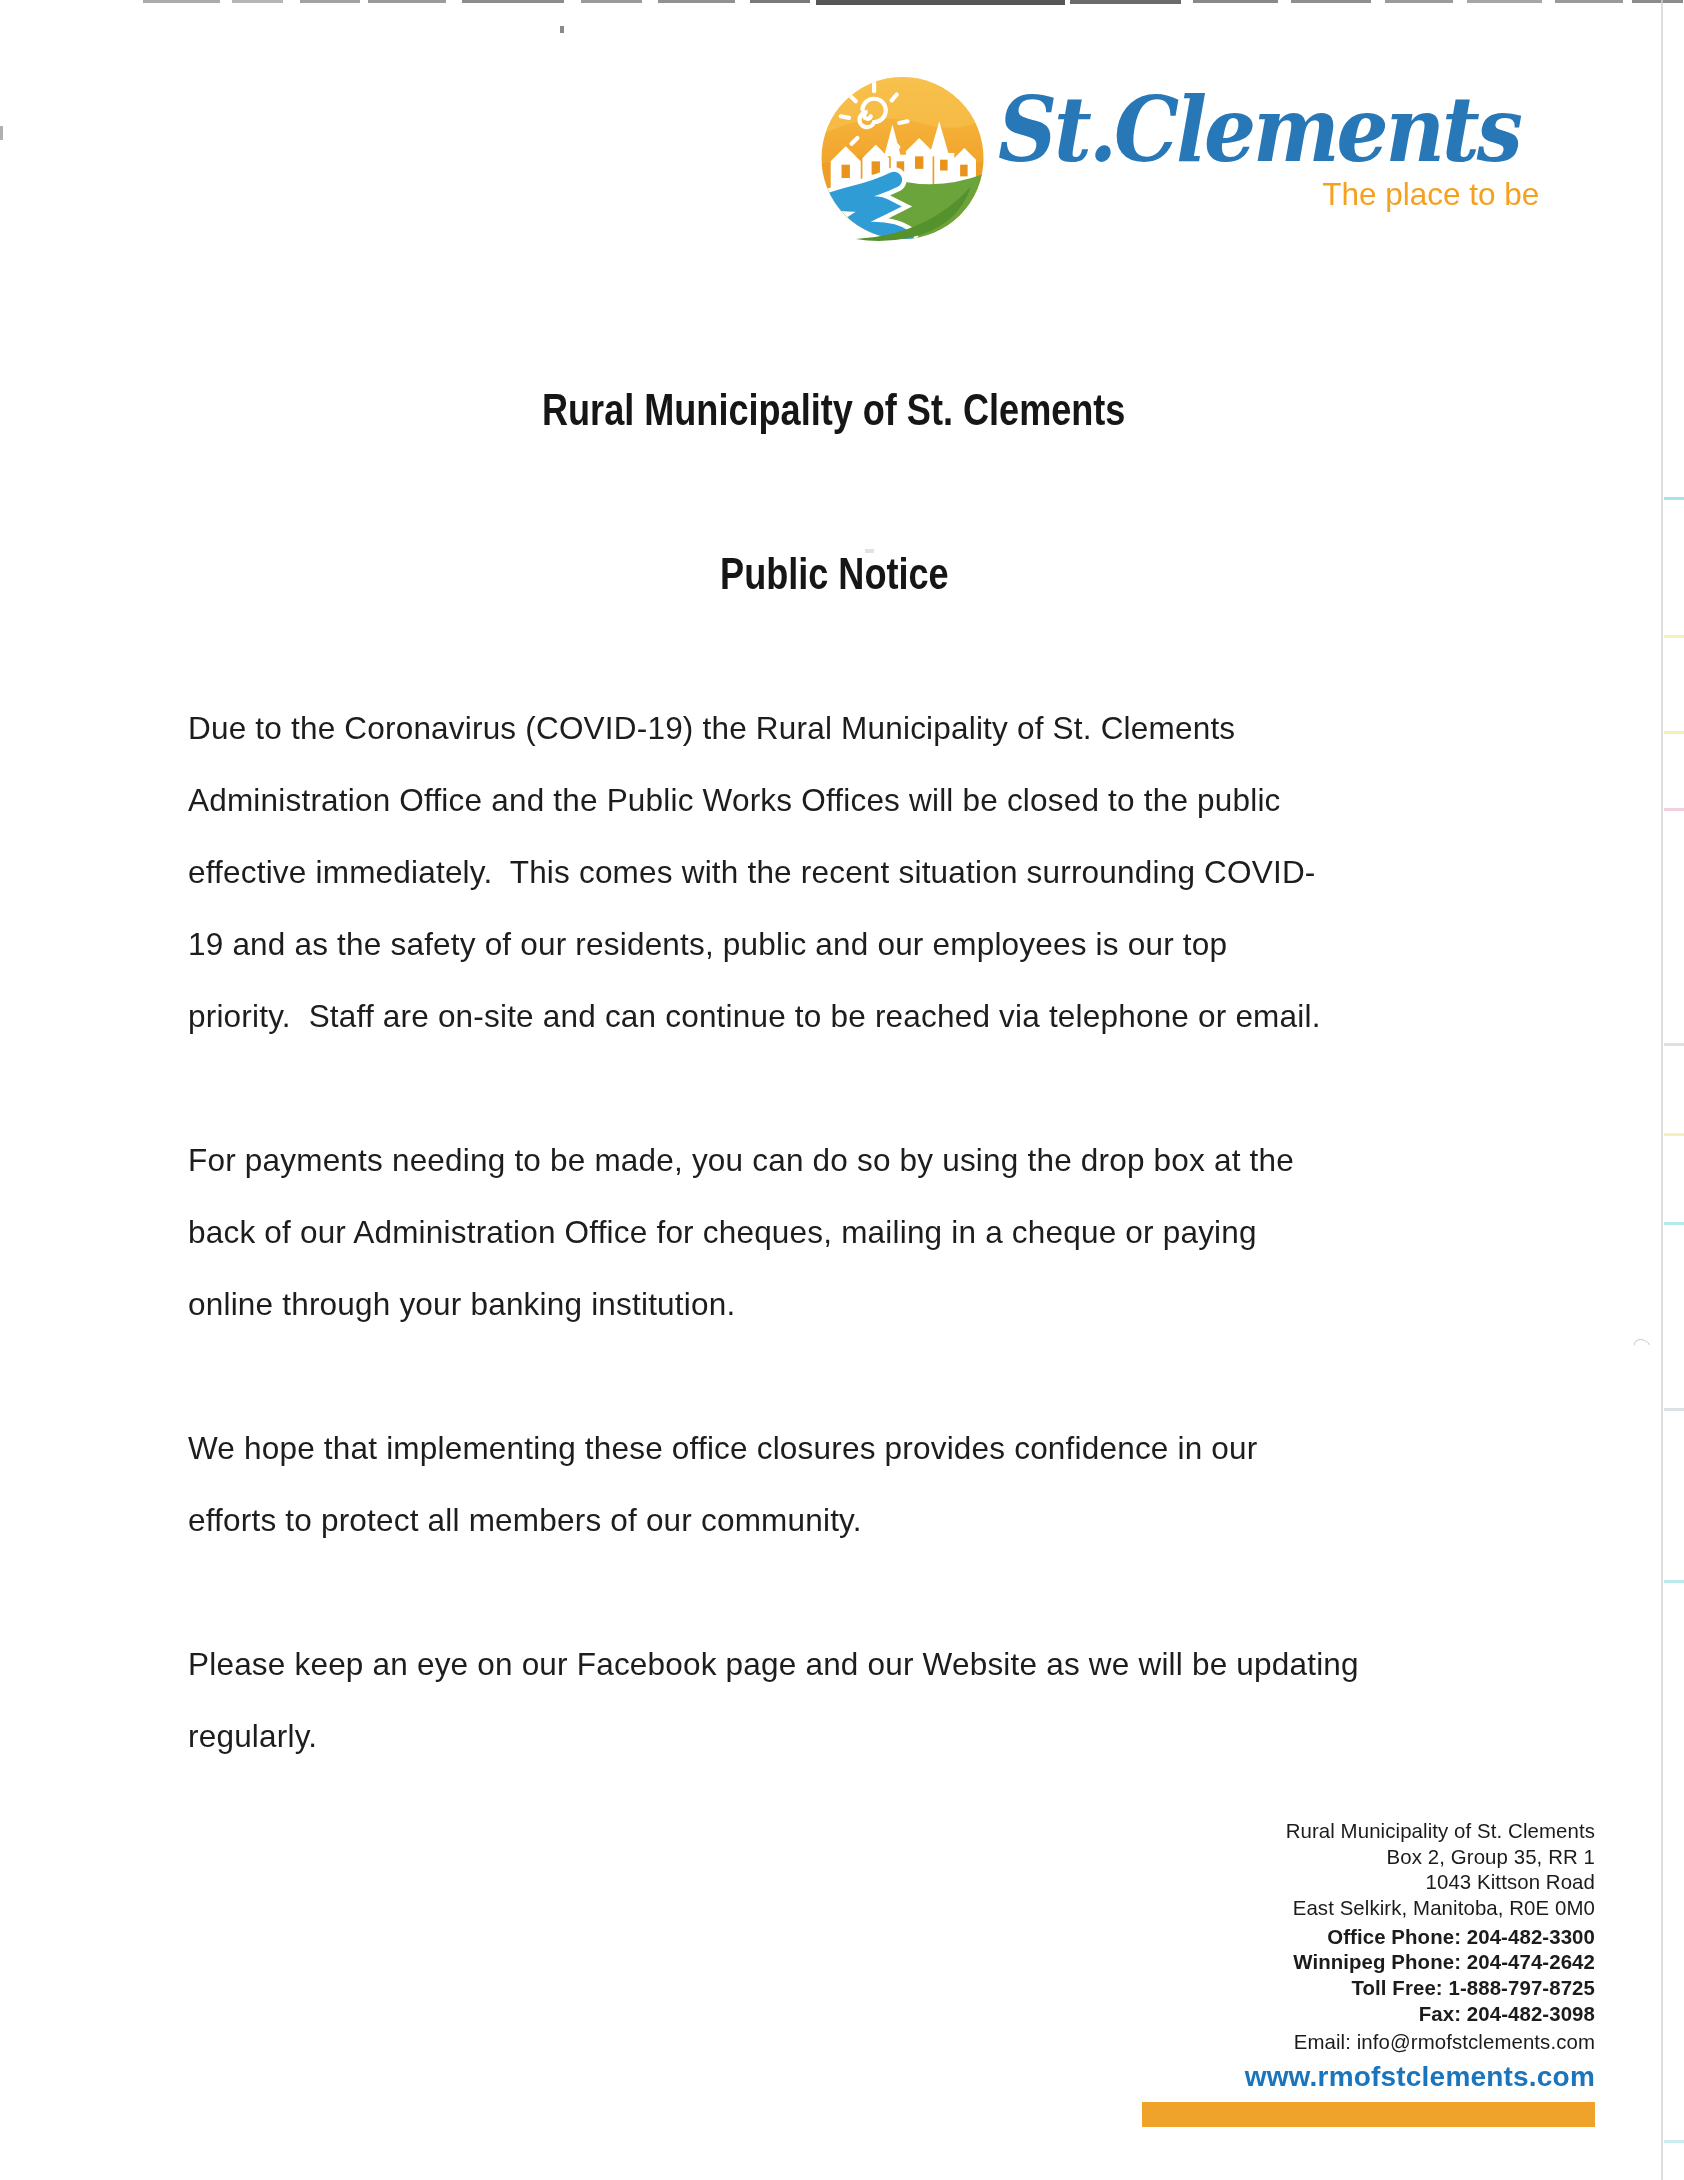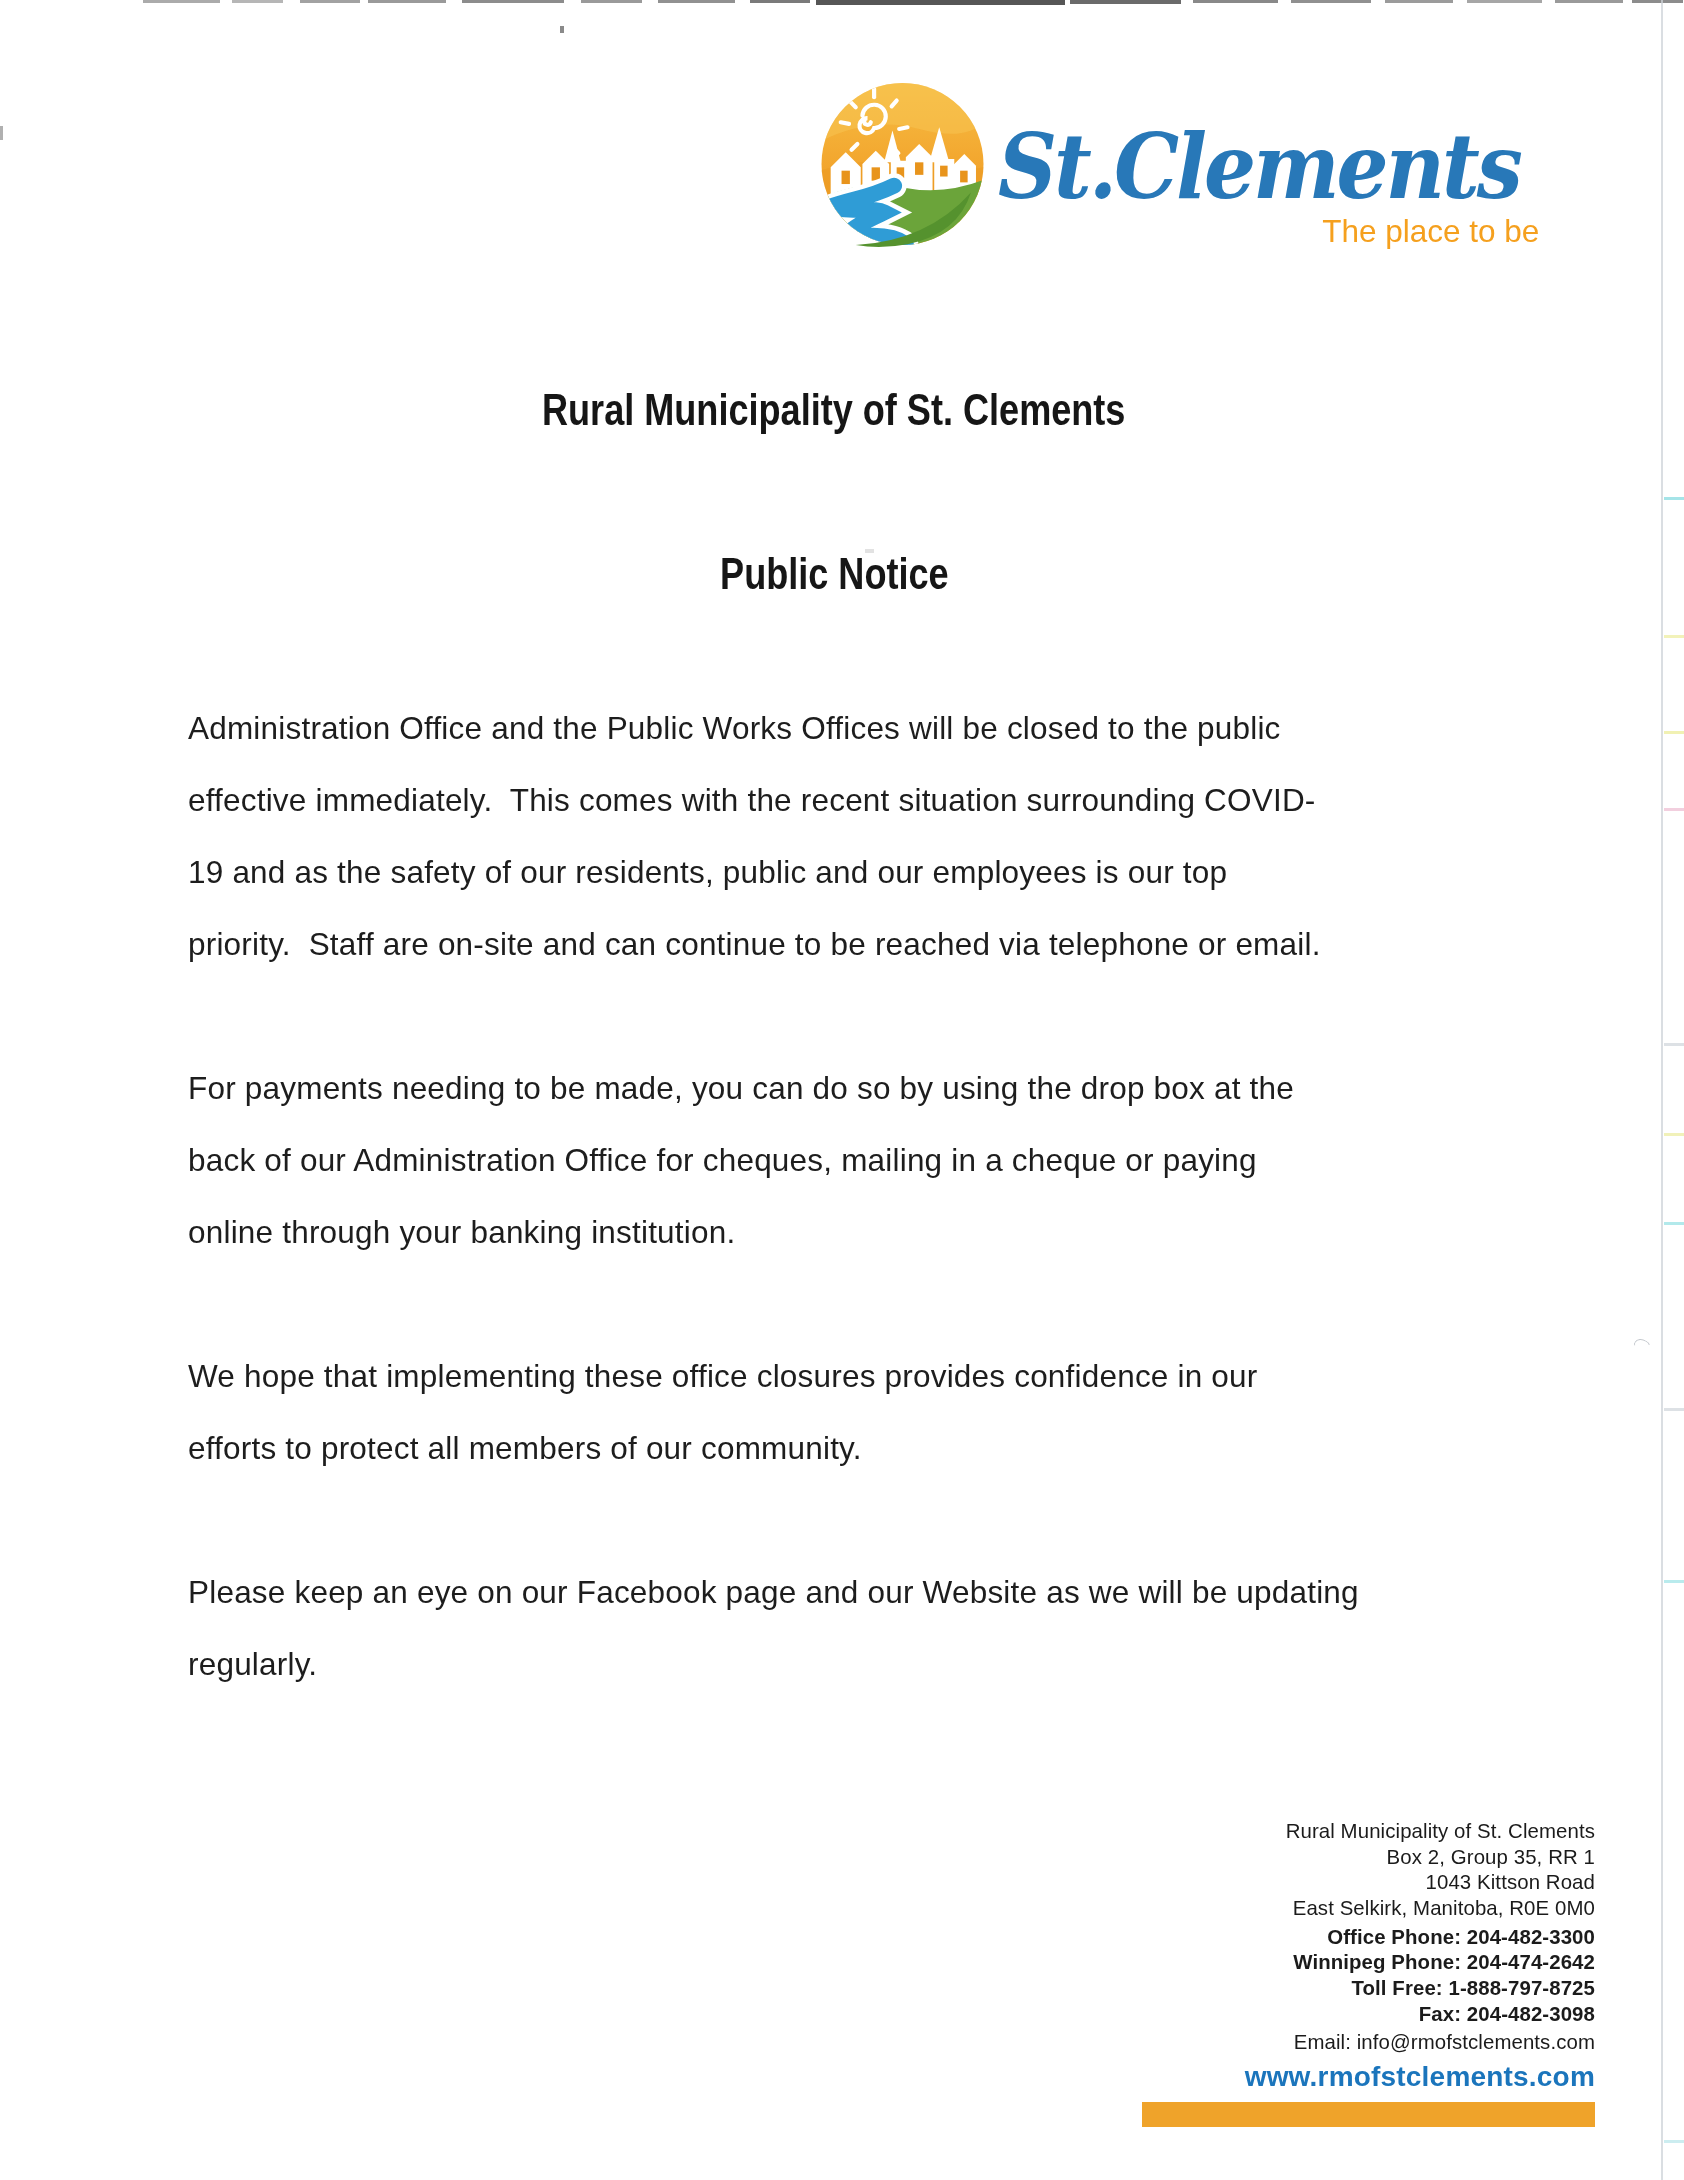--- a/index.html
+++ b/index.html
@@ -14,21 +14,21 @@
 
   
   .artifact{position:absolute;pointer-events:none;}
   .edge-line{left:1661px;top:0;width:1.7px;height:2181px;background:#cdd3d8;opacity:.75;}
   .tick{left:1664px;width:21px;height:3.4px;opacity:.8;}
   .curl{left:1634px;top:1339px;width:13.6px;height:10.2px;border:1.7px solid #b9bec4;
         border-color:#b9bec4 transparent transparent #b9bec4;border-radius:60% 40% 0 40%;
         transform:rotate(32deg);opacity:.8;}
 
   
-  .logo{position:absolute;left:819px;top:78px;display:flex;align-items:flex-end;}
+  .logo{position:absolute;left:819px;top:72px;display:flex;align-items:flex-start;}
   .emblem{width:167px;height:172px;flex:0 0 auto;}
   .logo-text{margin-left:12px;display:flex;flex-direction:column;}
   .brand-script{
     font-family:"DejaVu Serif", serif;
     font-style:italic;font-weight:bold;
     font-size:89px;line-height:1.3;
     color:var(--script-blue,#2878B8);
     transform:scaleX(.92);transform-origin:left top;
     white-space:nowrap;letter-spacing:-3.4px;
   }
@@ -180,20 +180,21 @@
 
   <div class="org-title">
     <span>Rural Municipality of St. Clements</span>
   </div>
   <div class="notice-title">
     <span>Public Notice</span>
   </div>
 
   <div class="notice-body">
     <div class="para">
+      <div class="text-line">Due to the Coronavirus (COVID-19) the Rural Municipality of St. Clements</div>
       <div class="text-line">Administration Office and the Public Works Offices will be closed to the public</div>
       <div class="text-line">effective immediately.  This comes with the recent situation surrounding COVID-</div>
       <div class="text-line">19 and as the safety of our residents, public and our employees is our top</div>
       <div class="text-line">priority.  Staff are on-site and can continue to be reached via telephone or email.</div>
     </div>
     <div class="para">
       <div class="text-line">For payments needing to be made, you can do so by using the drop box at the</div>
       <div class="text-line">back of our Administration Office for cheques, mailing in a cheque or paying</div>
       <div class="text-line">online through your banking institution.</div>
     </div>

